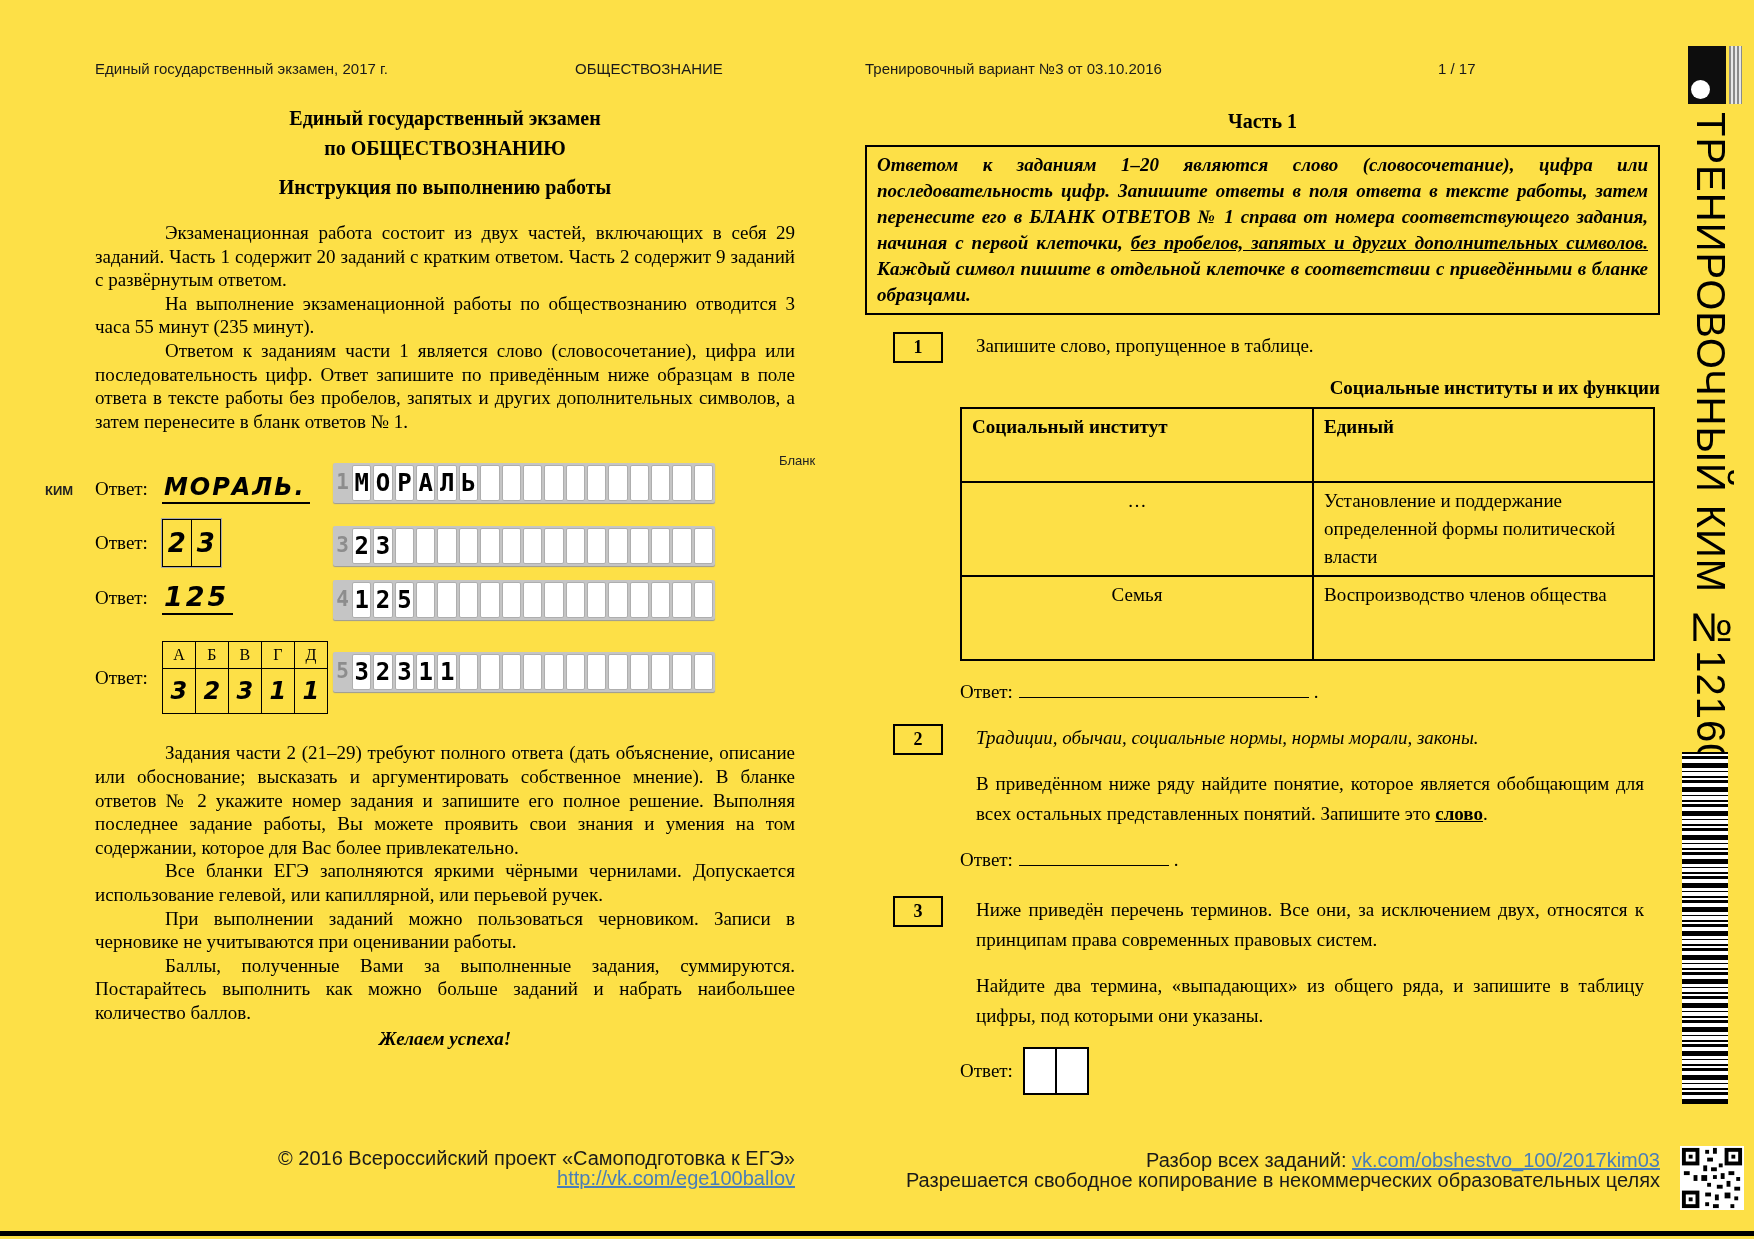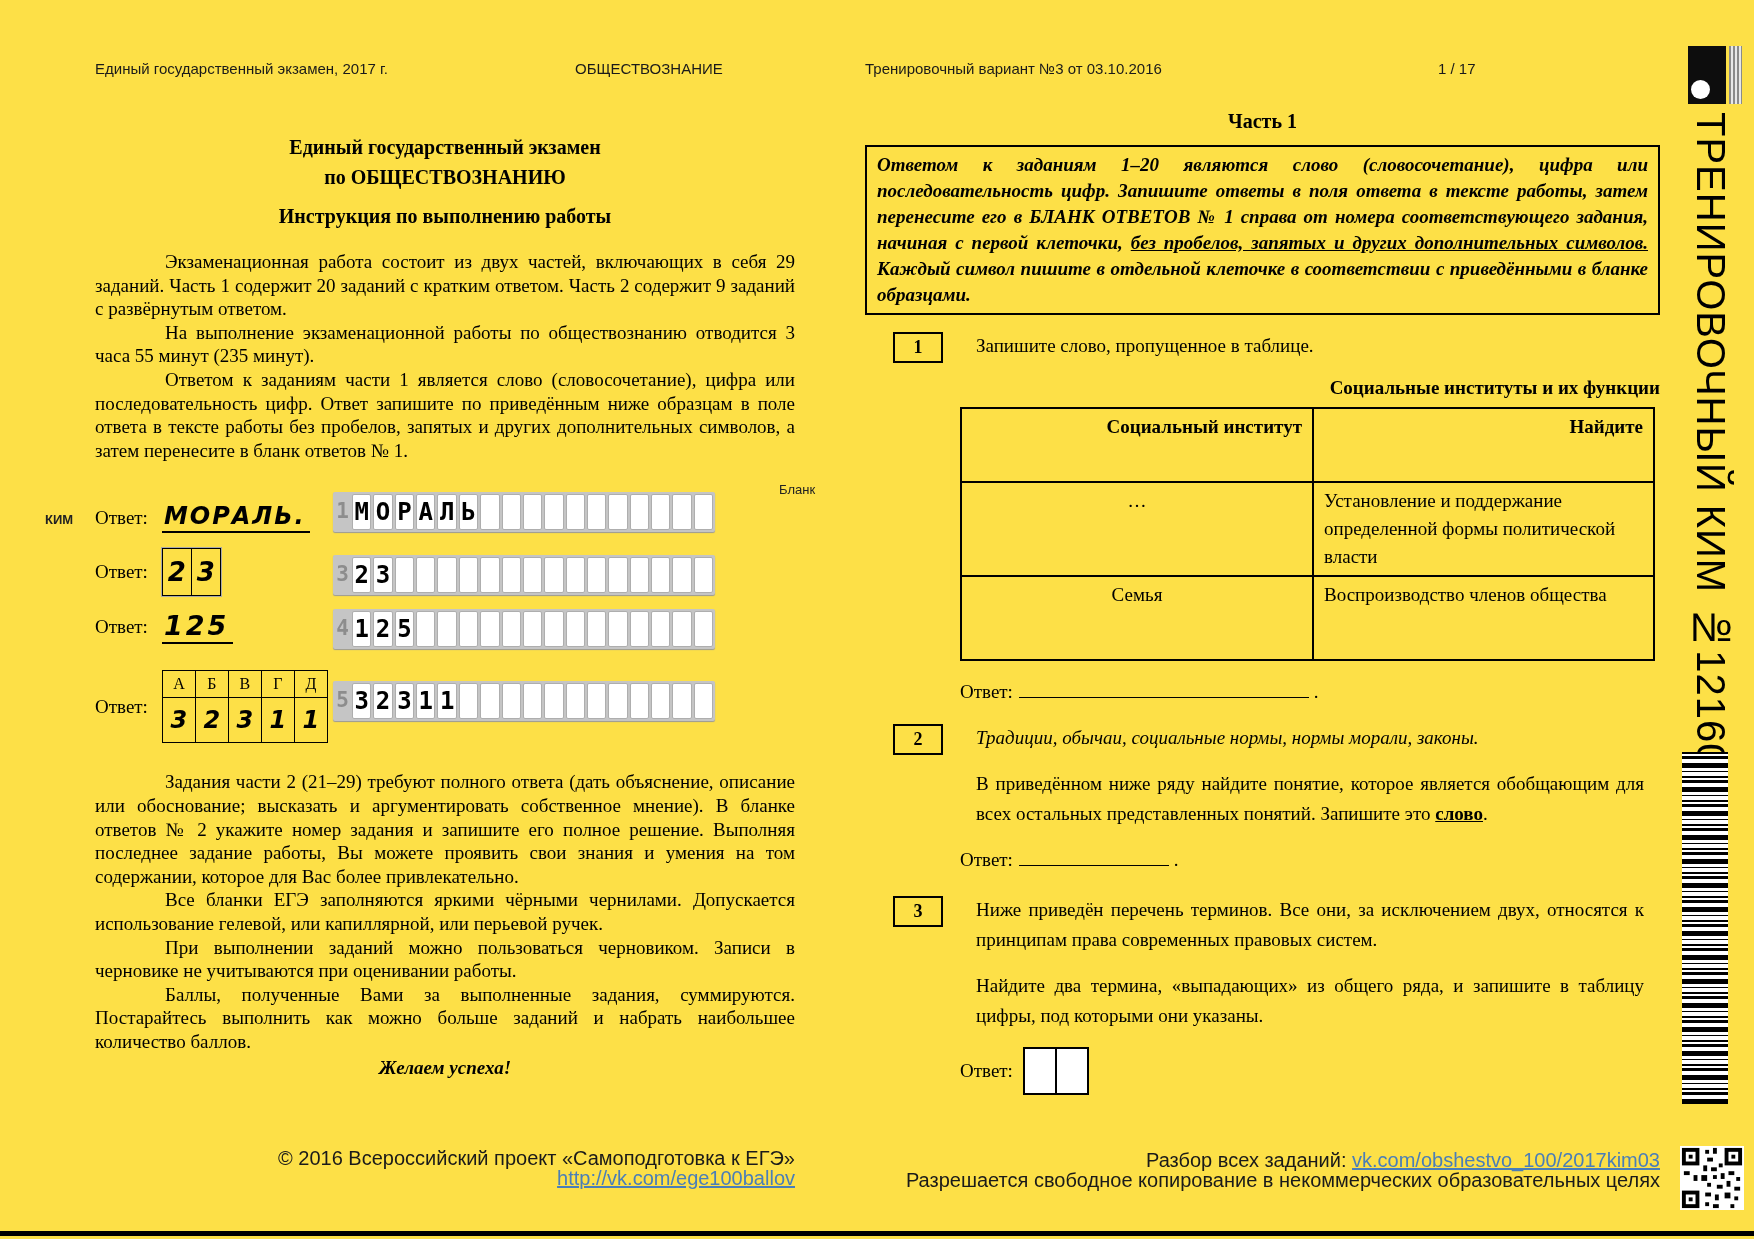--- a/index.html
+++ b/index.html
@@ -5,21 +5,21 @@
   html,body{margin:0;padding:0;background:#fff;}
   .page{position:relative;width:1754px;height:1239px;background:#fde047;overflow:hidden;
         font-family:"Liberation Serif",serif;color:#000;}
   
   .hdr{position:absolute;top:60px;font-family:"Liberation Sans",sans-serif;font-size:15px;color:#1a1a1a;white-space:nowrap;}
   .hdr-left{left:95px;}
   .hdr-center{left:575px;}
   .hdr-right{left:865px;}
   .hdr-page{left:1438px;}
   
-  .col-left{position:absolute;left:95px;top:132px;width:700px;}
+  .col-left{position:absolute;left:95px;top:103px;width:700px;}
   .col-right{position:absolute;left:865px;top:110px;width:795px;}
   .doc-title{text-align:center;font-weight:bold;font-size:20px;line-height:30px;}
   .instr-head{text-align:center;font-weight:bold;font-size:20px;margin-top:13px;}
   .para{margin:0;text-indent:70px;text-align:justify;font-size:19px;line-height:23.6px;}
   .first-para{margin-top:22px;}
   .wish{text-align:center;font-weight:bold;font-style:italic;font-size:19px;margin-top:4px;}
   
   .samples{position:relative;height:278px;margin-top:30px;}
   .side-label{position:absolute;font-family:"Liberation Sans",sans-serif;font-size:13px;font-weight:bold;color:#222;}
   .kim-label{left:-50px;top:20px;}
@@ -50,21 +50,21 @@
   .task{position:relative;padding-left:95px;}
   .task-1{margin-top:13px;}
   .task-2{margin-top:20px;}
   .task-3{margin-top:24px;}
   .tasknum{position:absolute;left:28px;top:1px;width:46px;height:27px;border:2px solid #000;
            display:flex;align-items:center;justify-content:center;font-weight:bold;font-size:18px;}
   .tasktext{font-size:19px;line-height:30px;text-align:justify;margin:16px;}
   .t-table-title{font-weight:bold;font-size:19px;text-align:right;margin-top:6px;}
   .t1-table{border-collapse:collapse;width:695px;margin-top:8px;font-size:19px;}
   .t1-table td{border:2px solid #000;padding:4px 10px;vertical-align:top;line-height:28px;}
-  .t1-table .th{font-weight:bold;text-align:right;height:64px;}
+  .t1-table .th{font-weight:bold;text-align:left;height:64px;}
   .cell-center{text-align:center;vertical-align:middle;}
   .t1-r1{height:90px;}
   .t1-r2{height:84px;}
   .answer-line{font-size:19px;margin-top:18px;}
   .uline{display:inline-block;border-bottom:1.6px solid #000;height:18px;vertical-align:baseline;margin-left:6px;}
   .w290{width:290px;} .w150{width:150px;}
   .italic{font-style:italic;}
   .emph-word{font-weight:bold;text-decoration:underline;}
   .t3-list{font-size:19px;line-height:31px;text-align:justify;margin:2px 0 0 70px;text-indent:-70px;}
   .t3t{font-style:italic;}
@@ -249,21 +249,21 @@
     </div>
 
     <div class="task task-1">
       <div class="tasknum">1</div>
       <p class="tasktext">Запишите слово, пропущенное в таблице.</p>
       <div class="t-table-title">Социальные институты и их функции</div>
       <table class="t1-table">
         <tbody>
           <tr>
             <td class="th" style="width:330px;">Социальный институт</td>
-            <td class="th">Найдите</td>
+            <td class="th">Единый</td>
           </tr>
           <tr class="t1-r1">
             <td class="cell-center">…</td>
             <td>Установление и поддержание определенной формы политической власти</td>
           </tr>
           <tr class="t1-r2">
             <td class="cell-center">Семья</td>
             <td>Воспроизводство членов общества</td>
           </tr>
         </tbody>

